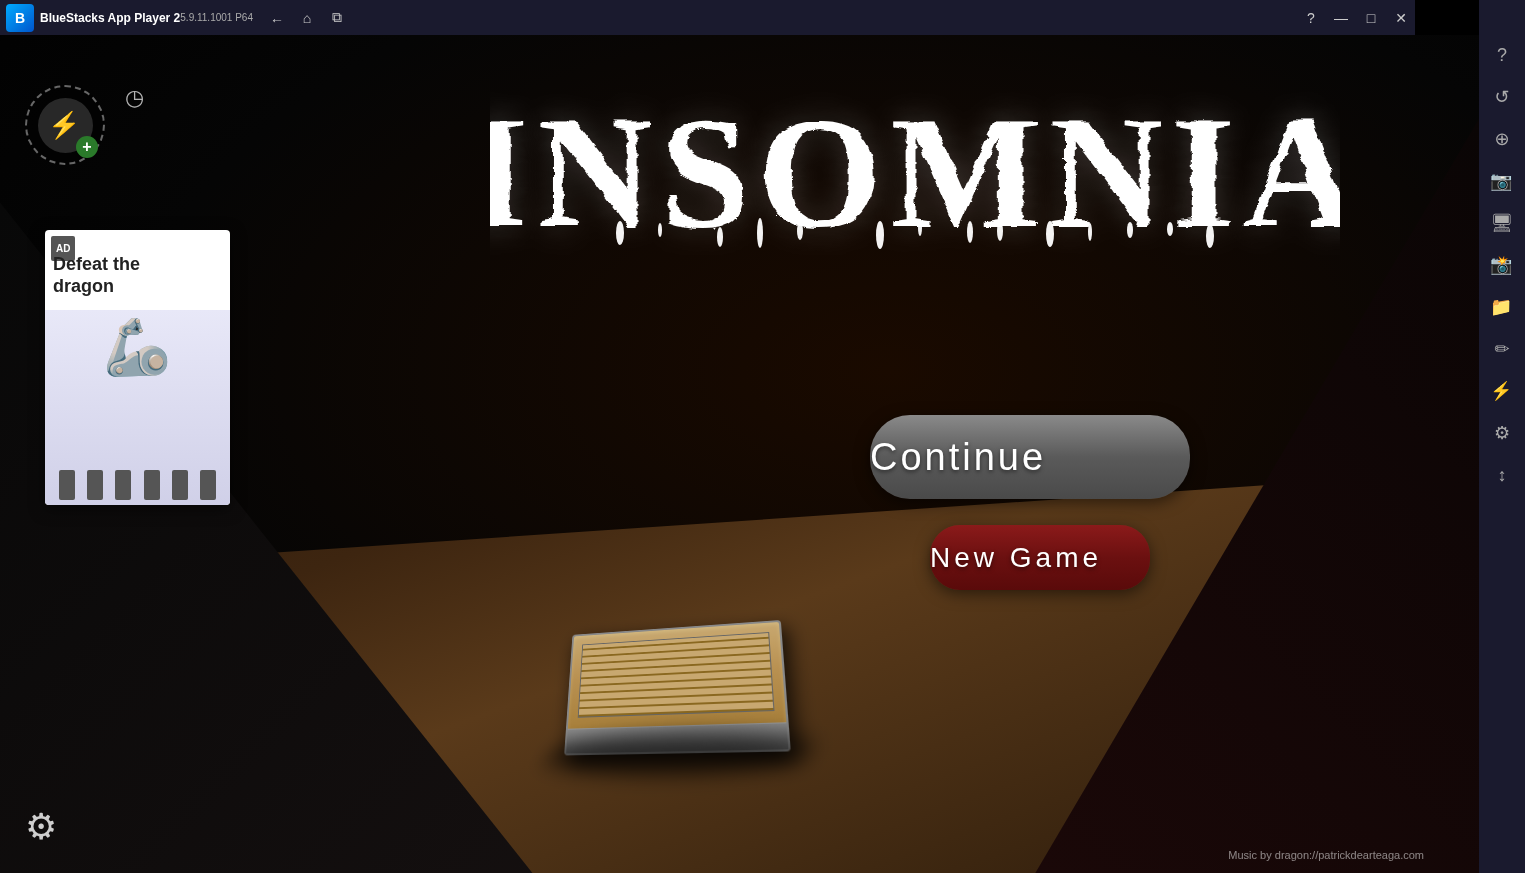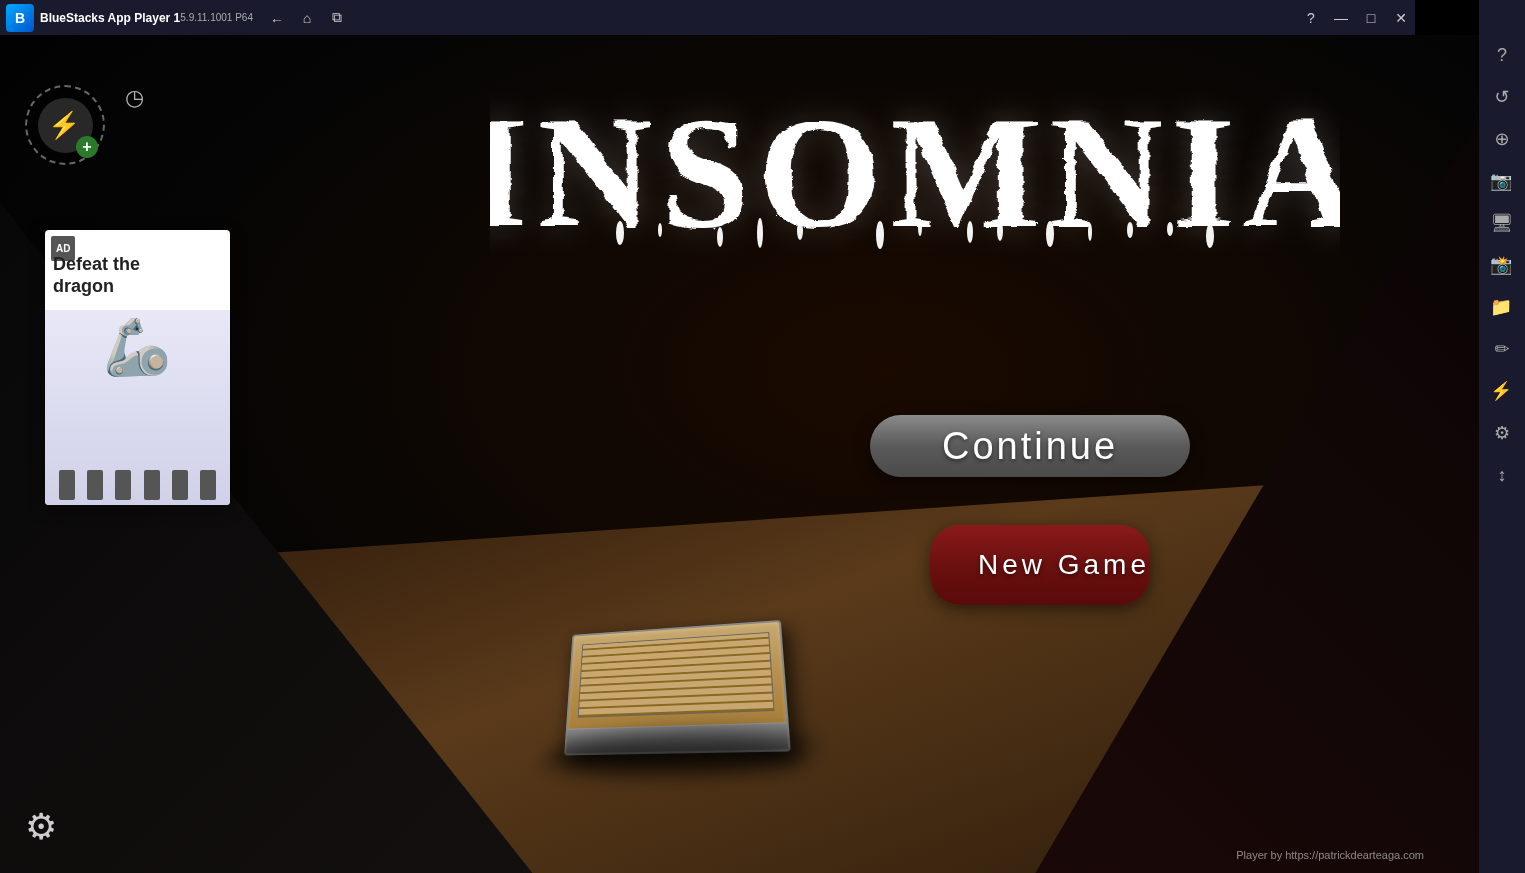--- a/index.html
+++ b/index.html
@@ -192,48 +192,47 @@
       filter: blur(10px);
       transform: skewX(-20deg);
     }
 
     
     .btn-continue {
       position: absolute;
       top: 380px;
       left: 870px;
       width: 320px;
-      height: 62px;
+      height: 84px;
       background: linear-gradient(180deg, #8a8a8a 0%, #5a5a5a 50%, #4a4a4a 100%);
       border-radius: 40px;
       display: flex;
       align-items: center;
-      justify-content: center;
       cursor: pointer;
       box-shadow: 0 4px 15px rgba(0,0,0,0.5);
     }
     .btn-continue-text {
       color: white;
       font-size: 38px;
       font-weight: 300;
       letter-spacing: 3px;
       text-shadow: 0 2px 4px rgba(0,0,0,0.5);
     }
 
     .btn-newgame {
       position: absolute;
       top: 490px;
       left: 930px;
       width: 220px;
-      height: 80px;
+      height: 65px;
       background: linear-gradient(180deg, #8b1a1a 0%, #6b1010 50%, #5a0a0a 100%);
       border-radius: 30px;
       display: flex;
       align-items: center;
-      justify-content: flex-end;
+      justify-content: flex-start;
       cursor: pointer;
       box-shadow: 0 4px 15px rgba(0,0,0,0.5);
     }
     .btn-newgame-text {
       color: white;
       font-size: 28px;
       font-weight: 400;
       letter-spacing: 4px;
       text-shadow: 0 2px 4px rgba(0,0,0,0.5);
     }
@@ -353,21 +352,21 @@
       top: 20px;
       left: 490px;
       width: 850px;
     }
   </style>
 </head>
 <body>
 
 <div class="titlebar">
   <div class="titlebar-logo">B</div>
-  <div class="titlebar-title">BlueStacks App Player 1</div>
+  <div class="titlebar-title">BlueStacks App Player 2</div>
   <div class="titlebar-subtitle">5.9.11.1001  P64</div>
   <div class="titlebar-nav">
     <div class="titlebar-btn">←</div>
     <div class="titlebar-btn">⌂</div>
     <div class="titlebar-btn">⧉</div>
   </div>
   <div class="titlebar-controls">
     <div class="titlebar-btn">?</div>
     <div class="titlebar-btn">—</div>
     <div class="titlebar-btn">□</div>
@@ -461,15 +460,15 @@
 
   <div class="floating-icon">
     <div class="lightning-icon">⚡</div>
     <div class="plus-badge">+</div>
   </div>
 
   <div class="timer-icon">◷</div>
 
   <div class="gear-icon">⚙</div>
 
-  <div class="music-credit">Player by  https://patrickdearteaga.com</div>
+  <div class="music-credit">Music by  dragon://patrickdearteaga.com</div>
 
 </div>
 
 </body></html>

